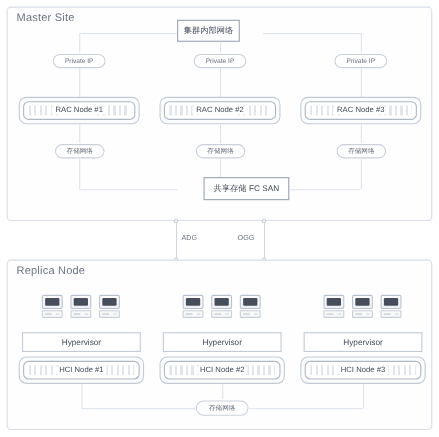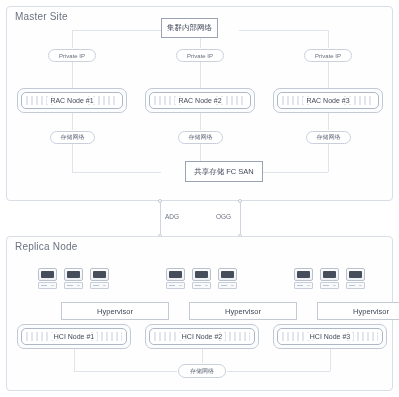--- a/index.html
+++ b/index.html
@@ -49,21 +49,21 @@
   .rect-box {
     border: 1px solid #9aa3b2;
     background: #ffffff;
     display: flex;
     align-items: center;
     justify-content: center;
     font-size: 7.5px;
     color: #3f4757;
     white-space: nowrap;
   }
-  .rect-box.thin { border-color: #c3cad6; margin-left: 41px; }
+  .rect-box.thin { border-color: #c3cad6; }
 
   
   .pill {
     border: 1px solid #c9d0db;
     border-radius: 999px;
     background: #ffffff;
     display: flex;
     align-items: center;
     justify-content: center;
     font-size: 6px;

